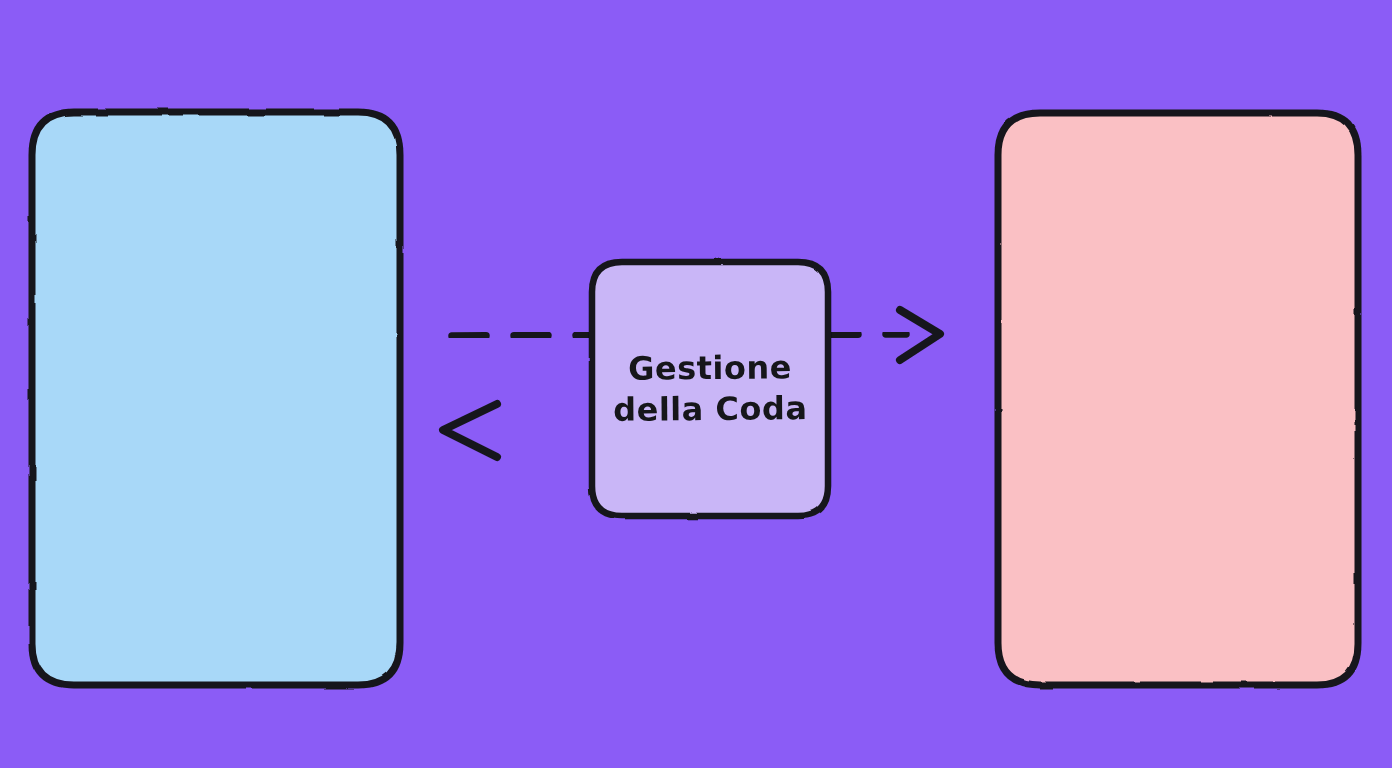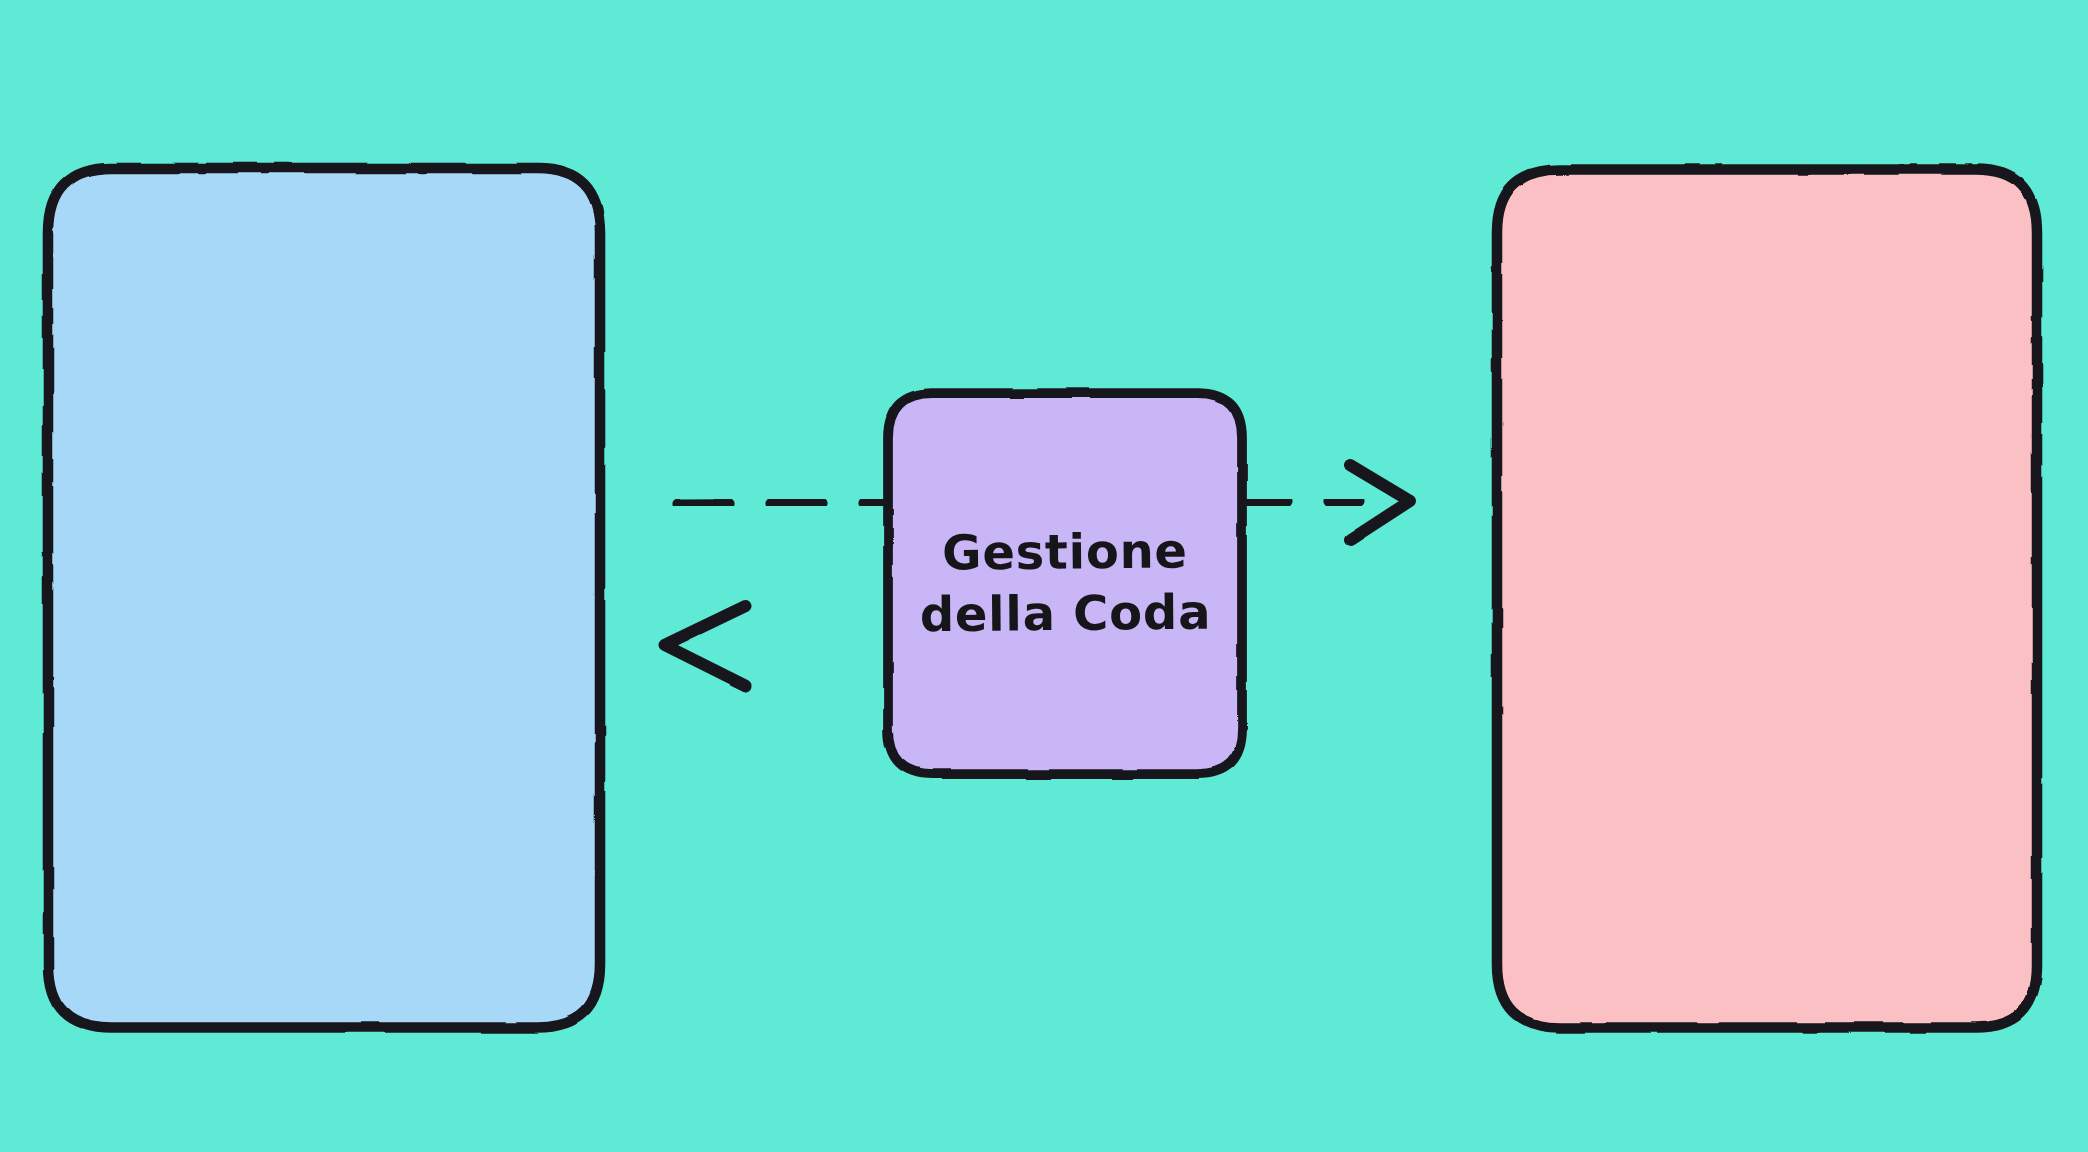--- a/index.html
+++ b/index.html
@@ -8,21 +8,21 @@
     padding: 0;
     background: #ffffff;
   }
   body {
     font-family: "DejaVu Sans", sans-serif;
   }
   #canvas {
     position: relative;
     width: 1392px;
     height: 768px;
-    background: #5eead4;
+    background: #8b5cf6;
     overflow: hidden;
   }
   .layer {
     position: absolute;
     left: 0;
     top: 0;
     width: 1392px;
     height: 768px;
   }
   .node {

